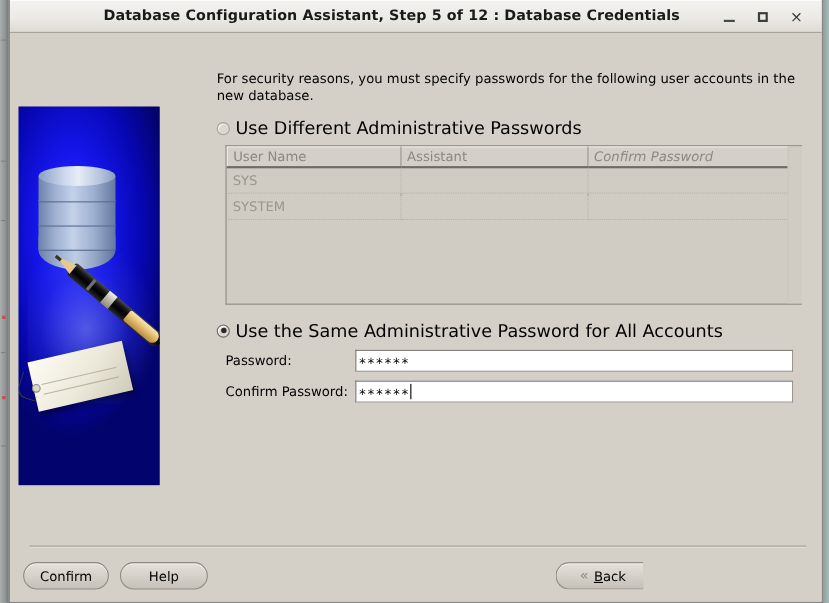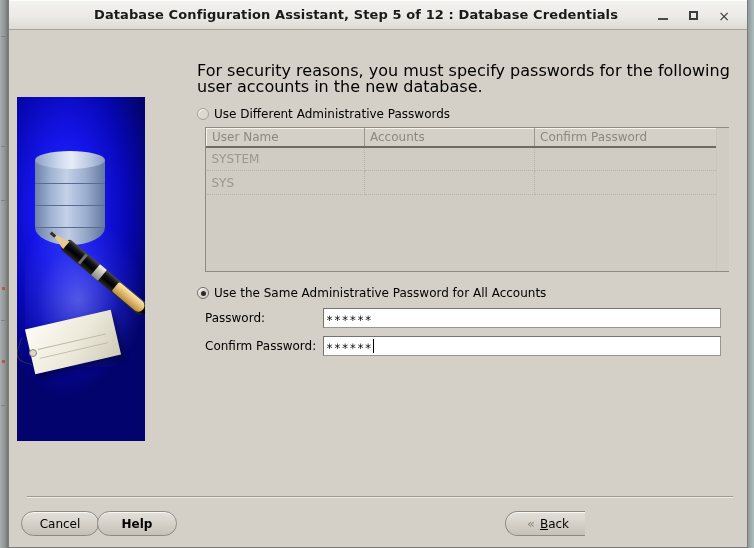--- a/index.html
+++ b/index.html
@@ -252,21 +252,21 @@
   
   #content {
     position: absolute;
     left: 188px;
     top: 33px;
     right: 8px;
   }
   #intro {
     width: 544px;
     line-height: 16px;
-    font-size: 16px;
+    font-size: 12px;
     color: #000;
   }
 
   .radio-row {
     display: flex;
     align-items: center;
     margin-top: 12px;
   }
   .radio {
     width: 12px; height: 12px;
@@ -287,21 +287,21 @@
     box-shadow: inset 1px 1px 0 #ffffff;
   }
   .radio.on::after {
     content: "";
     position: absolute;
     left: 2.5px; top: 2.5px;
     width: 5px; height: 5px;
     border-radius: 50%;
     background: #2a2a2a;
   }
-  .radio-label { font-size: 12px; color: #000; }
+  .radio-label { font-size: 16px; color: #000; }
   .radio-label.dim { color: #000; }
 
   
   #table-wrap {
     margin-top: 6px;
     margin-left: 8px;
     width: 524px;
     height: 145px;
     background: #d0ccc4;
     border: 1px solid #8e8a84;
@@ -340,21 +340,21 @@
   table.grid td {
     height: 24px;
     font-size: 12px;
     color: #9a968e;
     padding: 0 0 0 5px;
     border-right: 1px dotted #b6b2aa;
     border-bottom: 1px dotted #b6b2aa;
     box-sizing: border-box;
     vertical-align: middle;
   }
-  table.grid td.last, table.grid th.last { border-right: none; }
+  table.grid td.last, table.grid th.last { border-right: none; font-style: italic; }
 
   
   .pw-row {
     display: flex;
     align-items: center;
     margin-top: 8px;
     margin-left: 8px;
   }
   .pw-label {
     width: 118px;
@@ -413,21 +413,21 @@
     border: 1px solid #8d8983;
     box-shadow: inset 0 1px 0 #faf8f4;
     box-sizing: border-box;
     font-size: 12px;
     color: #000;
     display: flex;
     align-items: center;
     justify-content: center;
   }
   #cancel-btn { left: 12px; bottom: 11px; width: 78px; }
-  #help-btn   { left: 88px; bottom: 11px; width: 80px; font-weight: bold; }
+  #help-btn   { left: 100px; bottom: 11px; width: 80px; }
 
   #navgroup {
     position: absolute;
     right: 88px;
     bottom: 11px;
     width: 154px;
     height: 25px;
   }
   #back-btn {
     position: absolute;
@@ -545,32 +545,32 @@
       <div class="radio-row">
         <span class="radio off"></span>
         <span class="radio-label dim">Use Different Administrative Passwords</span>
       </div>
 
       <div id="table-wrap">
         <table class="grid">
           <thead>
             <tr>
               <th style="width:158px">User Name</th>
-              <th style="width:170px">Accounts</th>
+              <th style="width:170px">Assistant</th>
               <th class="last" style="width:183px">Confirm Password</th>
             </tr>
           </thead>
           <tbody>
             <tr>
-              <td>SYSTEM</td>
+              <td>SYS</td>
               <td></td>
               <td class="last"></td>
             </tr>
             <tr>
-              <td>SYS</td>
+              <td>SYSTEM</td>
               <td></td>
               <td class="last"></td>
             </tr>
           </tbody>
         </table>
         <div id="table-scroll"></div>
       </div>
 
       <div class="radio-row" style="margin-top:14px">
         <span class="radio on"></span>
@@ -590,21 +590,21 @@
           <span class="pw-val">∗∗∗∗∗∗</span>
           <span class="caret"></span>
         </span>
       </div>
 
     </div>
 
     <div id="footer-sep"></div>
 
     <div id="footer">
-      <div class="pill" id="cancel-btn">Cancel</div>
+      <div class="pill" id="cancel-btn">Confirm</div>
       <div class="pill" id="help-btn">Help</div>
 
       <div id="navgroup">
         <div id="back-btn">
           <span class="chev">«</span>
           <span><span class="mnem">B</span>ack</span>
         </div>
       </div>
 
     </div>

